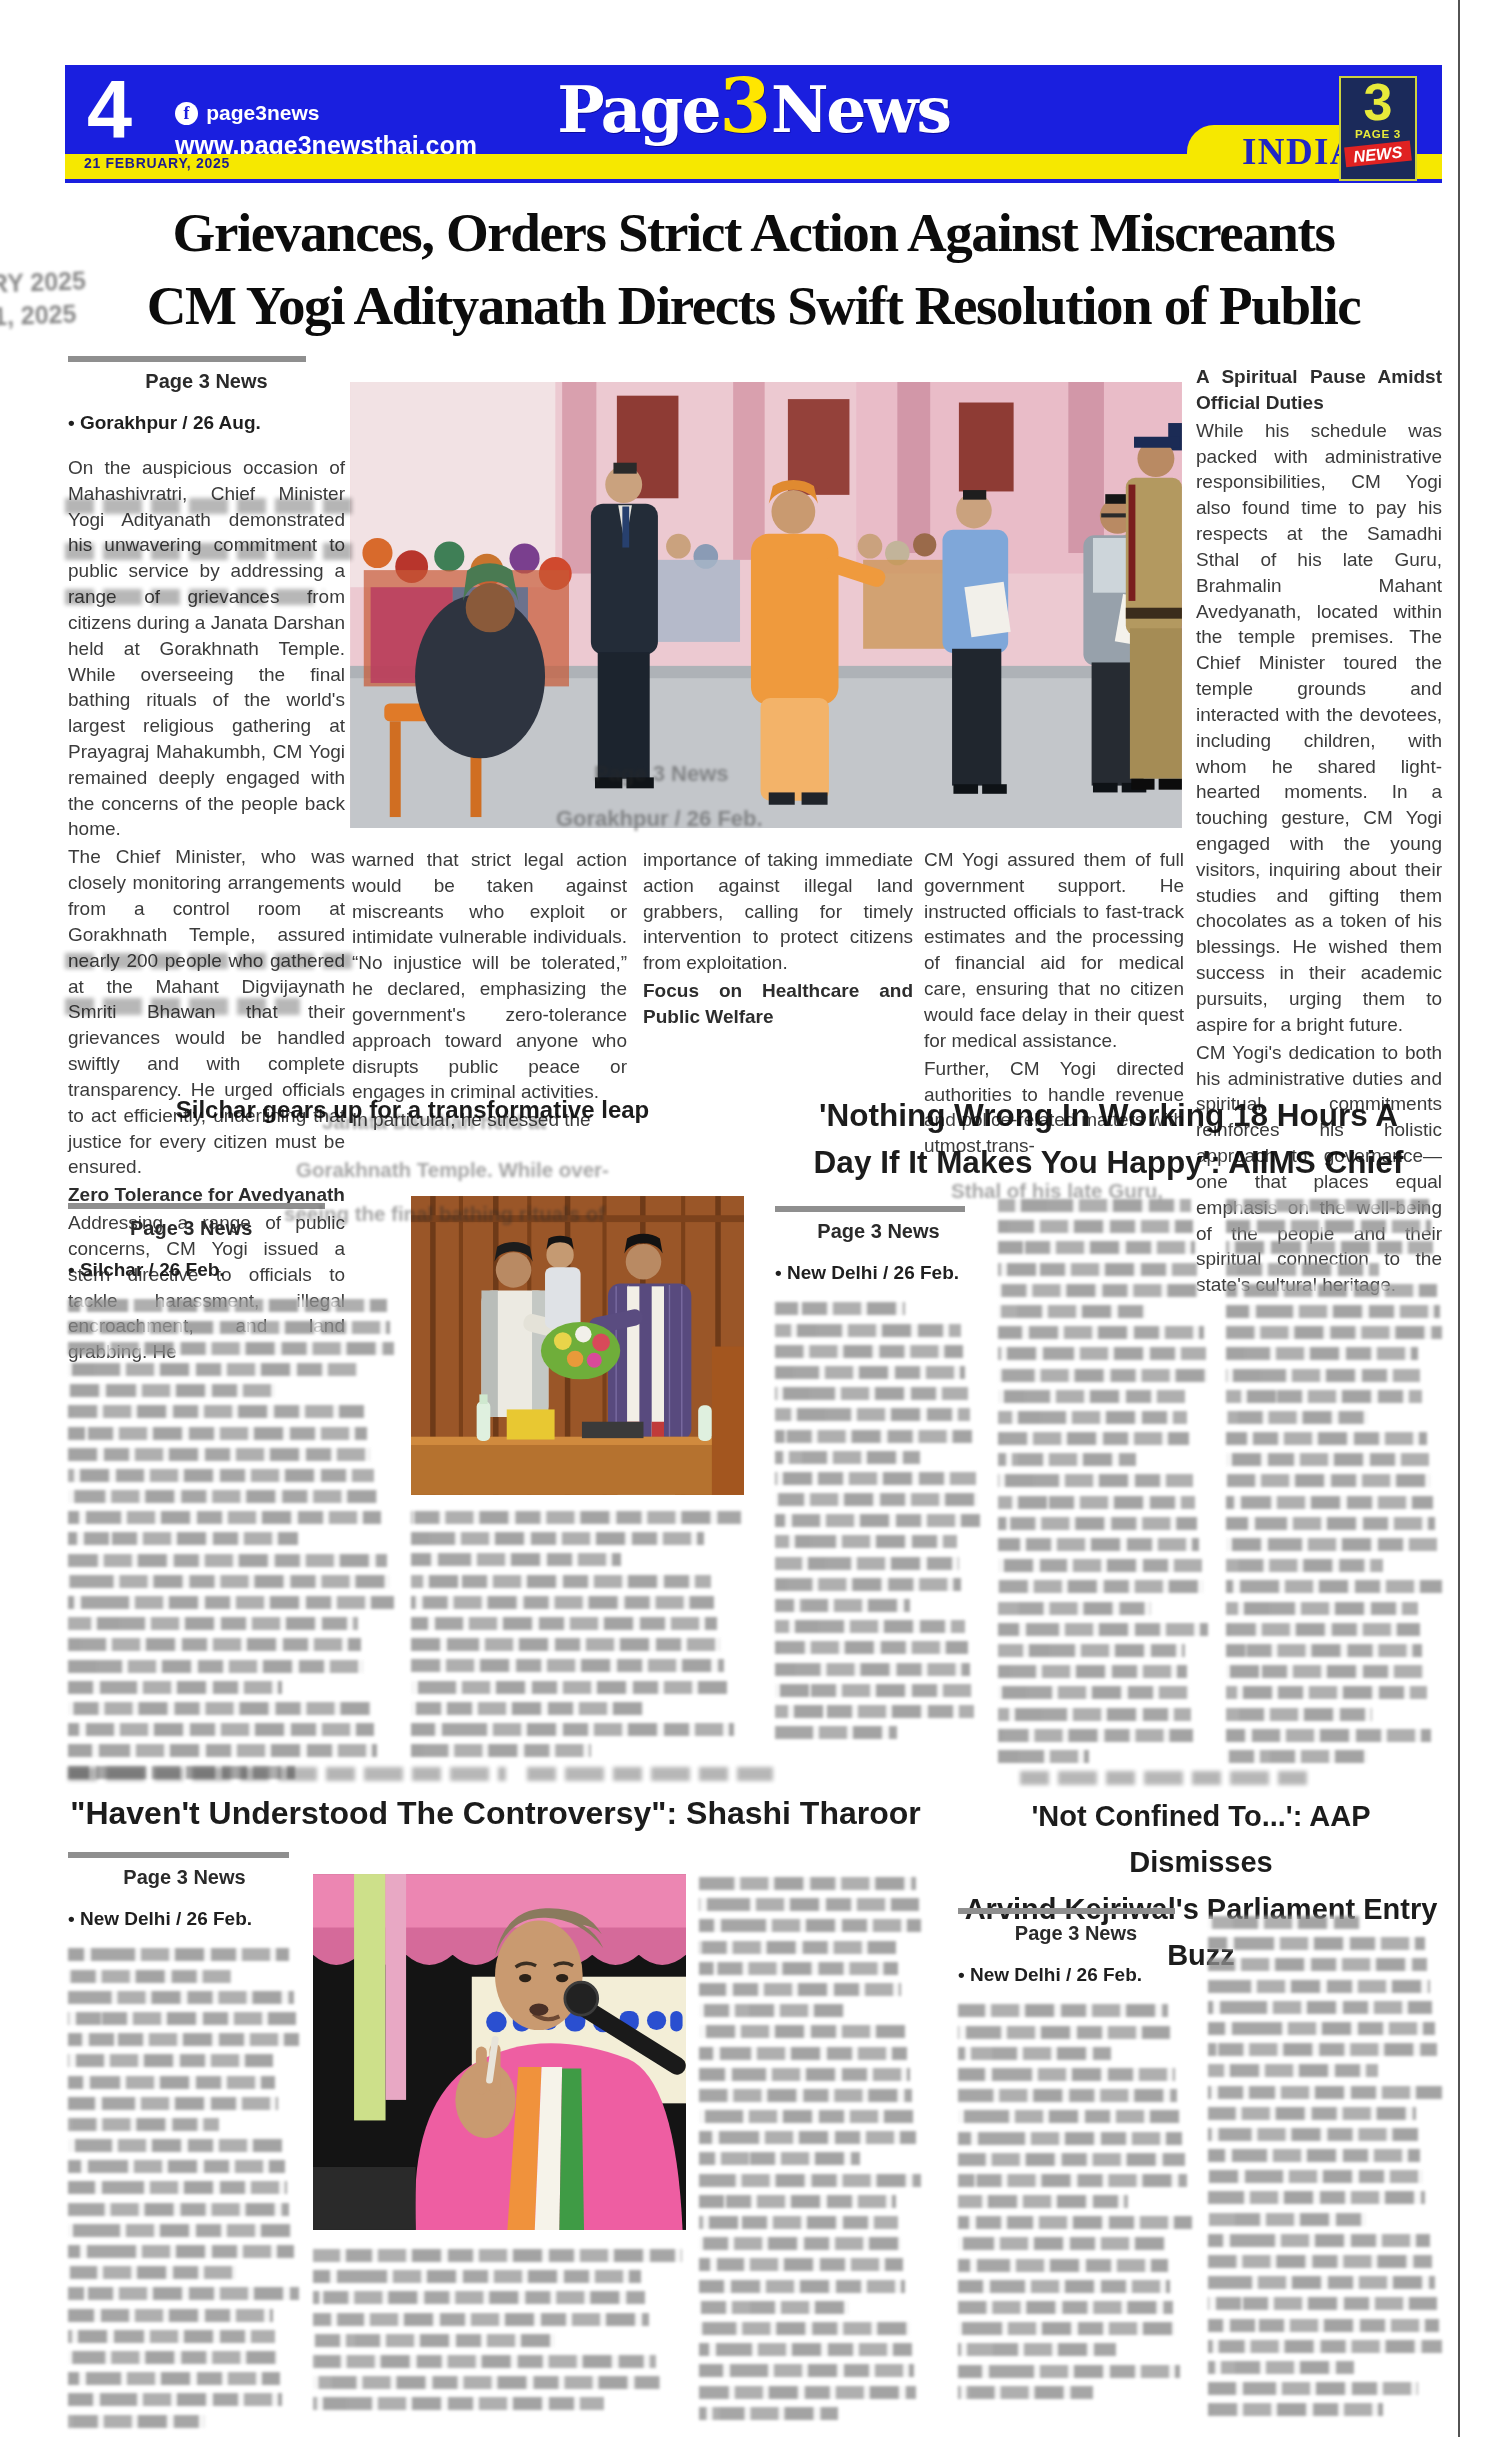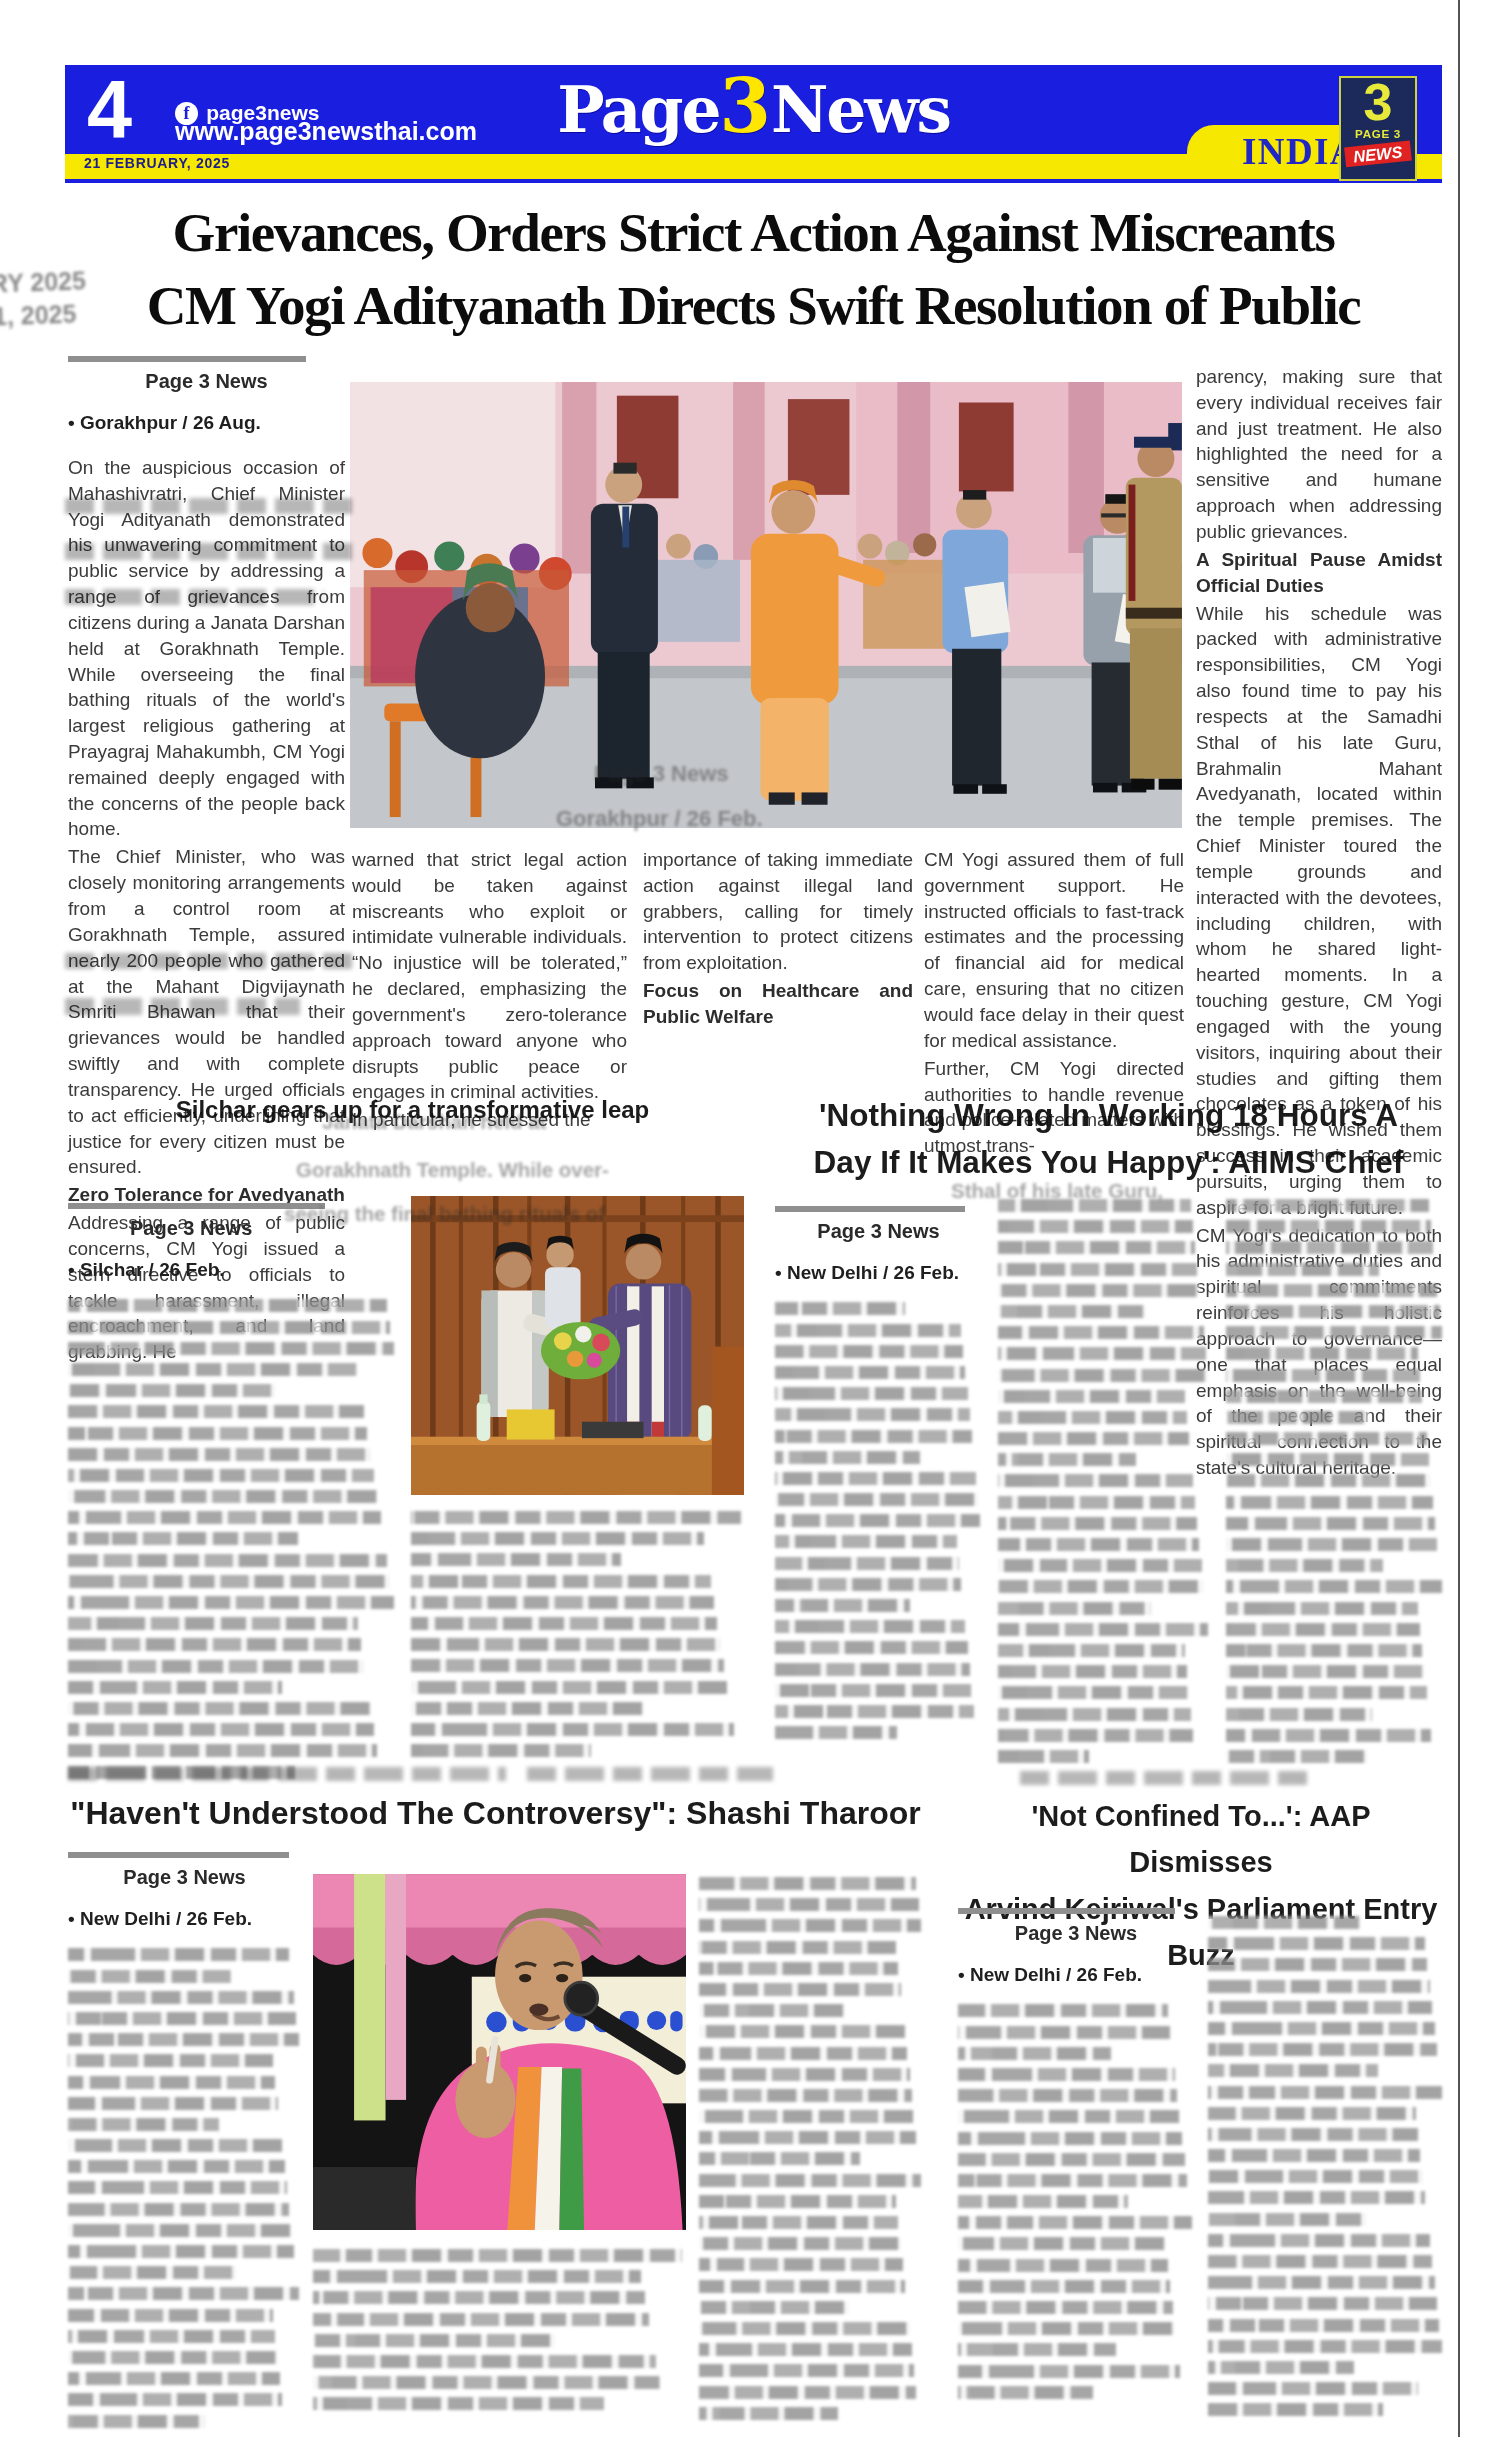--- a/index.html
+++ b/index.html
@@ -45,21 +45,21 @@
 </style>
 </head>
 <body>
 
 <div class="abs hdr" style="left:65px;top:65px;width:1377px;height:118px;">
   <div class="abs pageno" style="left:22px;top:4.1px;">4</div>
   <div class="abs fbrow" style="left:110px;top:36px;">
     <div class="fbicon">f</div>
     <span>page3news</span>
   </div>
-  <div class="abs site" style="left:110px;top:52px;text-align:right;">www.page3newsthai.com</div>
+  <div class="abs site" style="left:110px;top:66px;text-align:right;">www.page3newsthai.com</div>
   <div class="abs masthead" style="left:50%;top:4.1px;transform:translateX(-50%);white-space:nowrap;">
     <span>Page</span><span class="m3">3</span><span>News</span>
   </div>
   <div class="abs ystrip" style="left:0;top:89px;width:1377px;height:25px;"></div>
   <div class="abs dateTxt" style="left:19px;top:90px;">21 FEBRUARY, 2025</div>
   <div class="abs indiaBox" style="left:1122px;top:60px;width:226px;height:53px;">
     <span class="indiaTxt">INDIA</span>
   </div>
   <div class="abs logoBox" style="left:1274px;top:11px;width:74px;height:101px;">
     <span class="logo3">3</span>
@@ -192,21 +192,20 @@
 </div>
 <div class="abs body-text" style="left:643px;top:847px;width:270px;">
   <p>importance of taking immediate action against illegal land grabbers, calling for timely intervention to protect citizens from exploitation.</p>
   <p class="subhead">Focus on Healthcare and Public Welfare</p>
 </div>
 <div class="abs body-text" style="left:924px;top:847px;width:260px;">
   <p>CM Yogi assured them of full government support. He instructed officials to fast-track estimates and the processing of financial aid for medical care, ensuring that no citizen would face delay in their quest for medical assistance.</p>
   <p>Further, CM Yogi directed authorities to handle revenue and police-related matters with utmost trans-</p>
 </div>
 <div class="abs body-text" style="left:1196px;top:364px;width:246px;">
-  <p>parency, making sure that every individual receives fair and just treatment. He also highlighted the need for a sensitive and humane approach when addressing public grievances.</p>
   <p class="subhead">A Spiritual Pause Amidst Official Duties</p>
   <p>While his schedule was packed with administrative responsibilities, CM Yogi also found time to pay his respects at the Samadhi Sthal of his late Guru, Brahmalin Mahant Avedyanath, located within the temple premises. The Chief Minister toured the temple grounds and interacted with the devotees, including children, with whom he shared light-hearted moments. In a touching gesture, CM Yogi engaged with the young visitors, inquiring about their studies and gifting them chocolates as a token of his blessings. He wished them success in their academic pursuits, urging them to aspire for a bright future.</p>
   <p>CM Yogi's dedication to both his administrative duties and spiritual commitments reinforces his holistic approach to governance—one that places equal emphasis on the well-being of the people and their spiritual connection to the state's cultural heritage.</p>
 </div>
 
 <div class="abs" style="left:65px;top:498px;width:294px;">
   <div class="gline"></div>
     <div class="gline"></div>
     <div class="gline" style="width:88%;"></div>
 </div>

